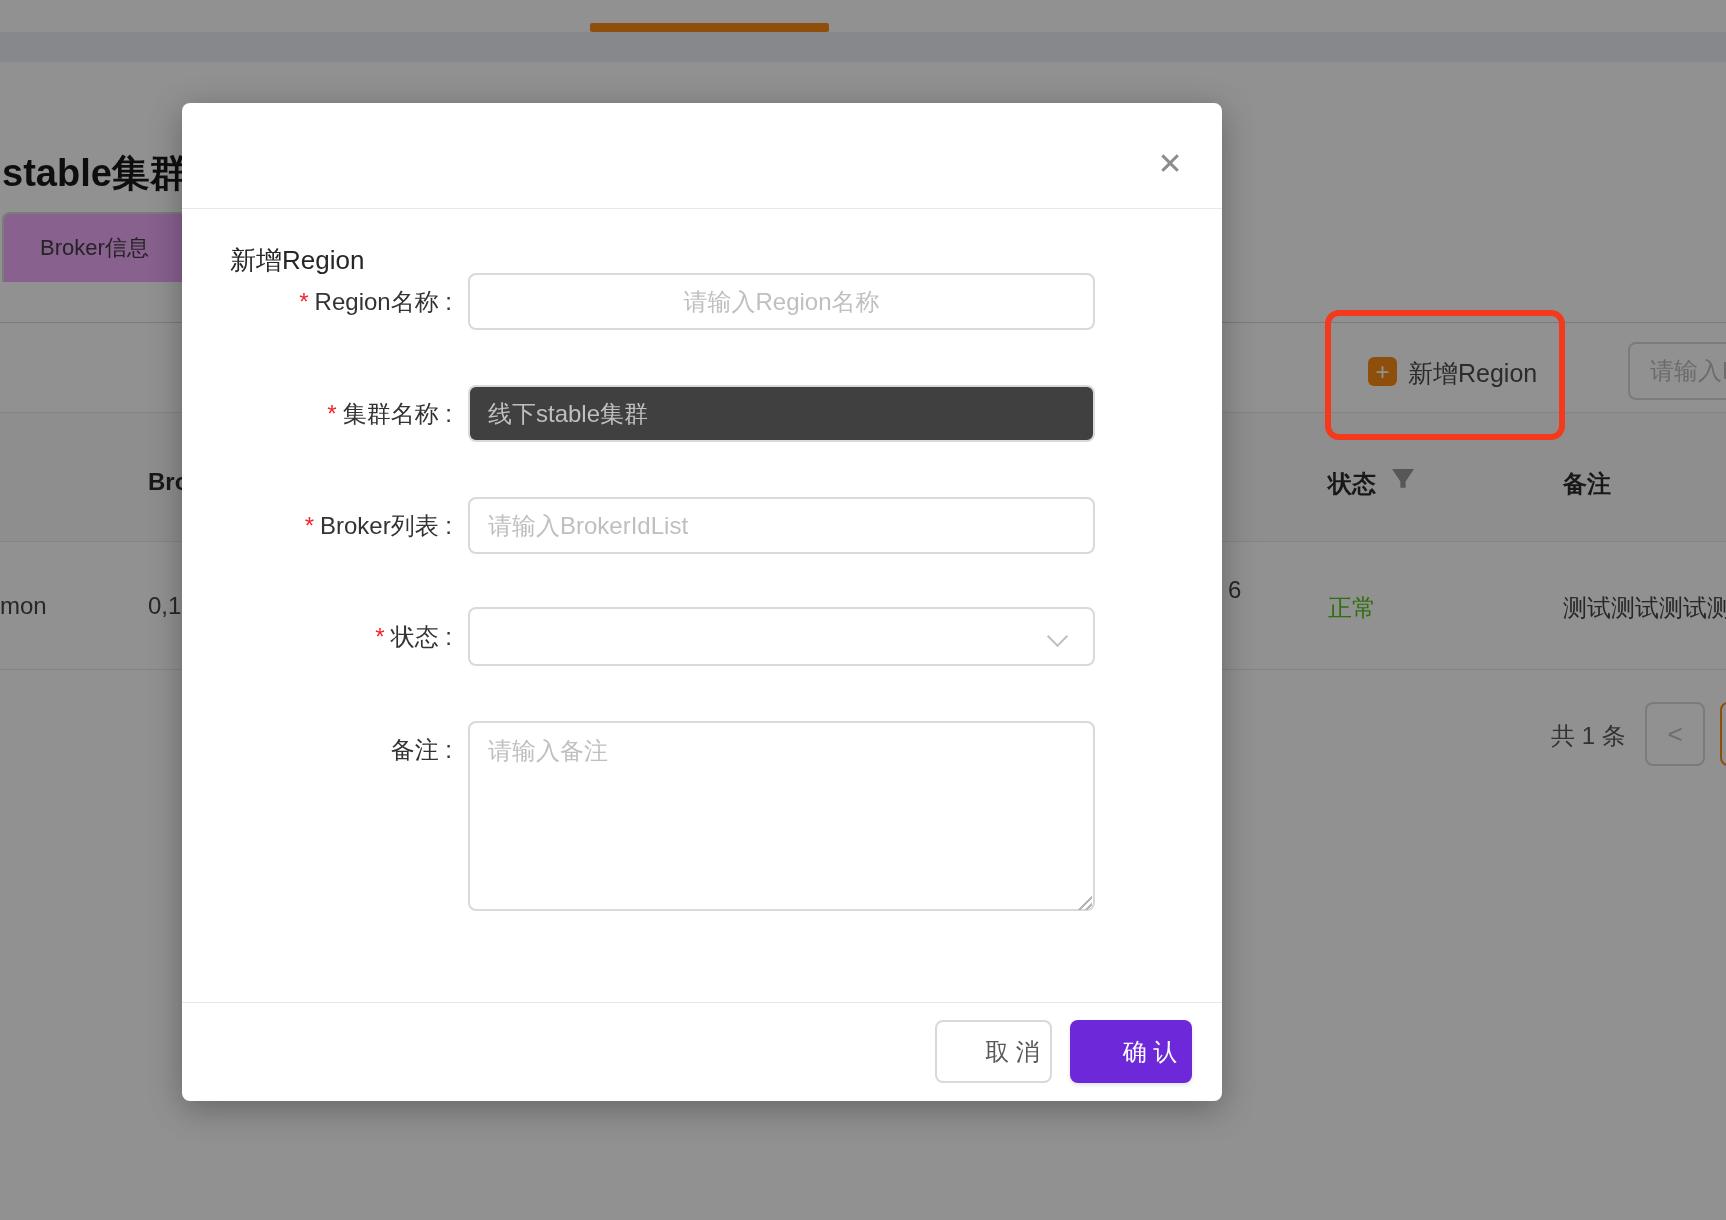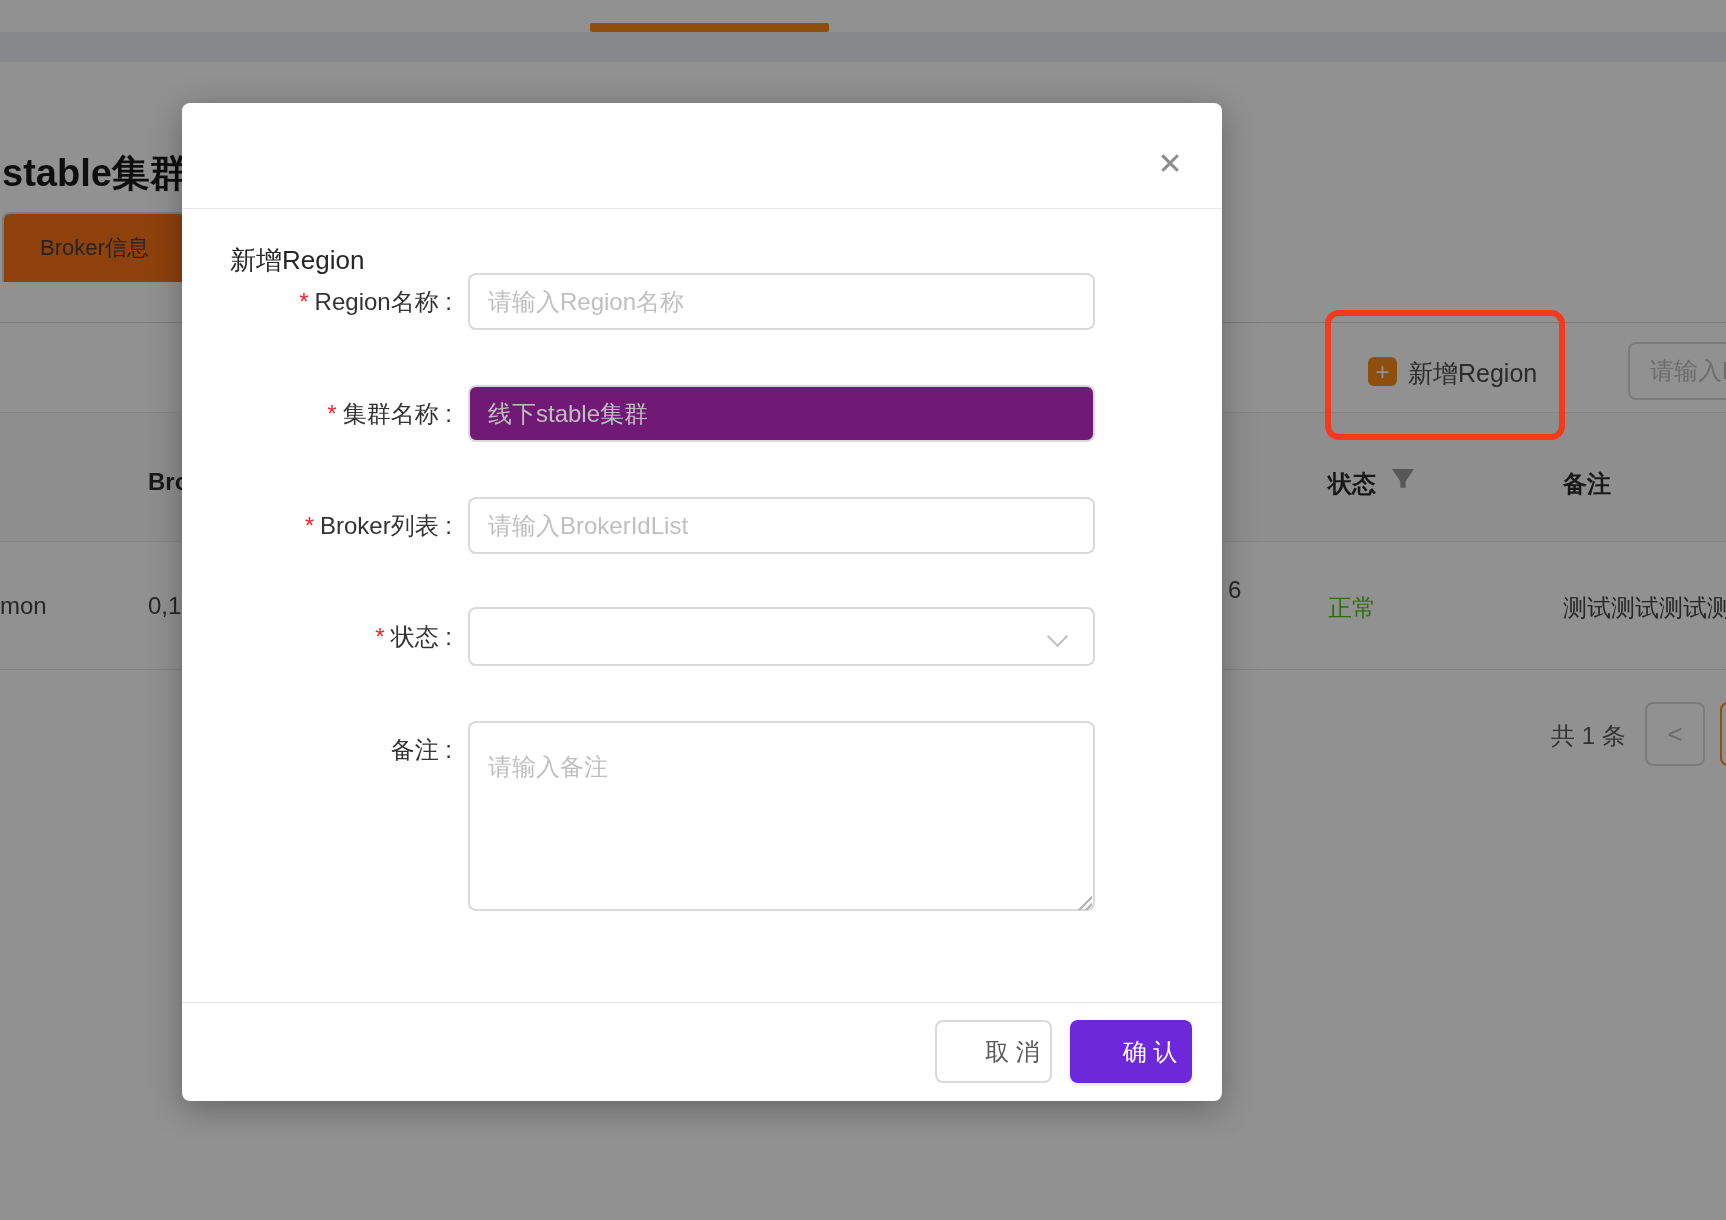--- a/index.html
+++ b/index.html
@@ -7,21 +7,21 @@
     position:relative;width:1726px;height:1220px;overflow:hidden;background:#fff;
     font-family:"Liberation Sans","DejaVu Sans",sans-serif;color:#262626;
   }
 
   
   #bg{position:absolute;inset:0;background:#fff;}
   .navbar{position:absolute;left:0;top:0;width:1726px;height:32px;background:#fff;}
   .nav-indicator{position:absolute;left:590px;top:23px;width:239px;height:9px;background:#fa8c16;border-radius:2px;}
   .gray-band{position:absolute;left:0;top:32px;width:1726px;height:30px;background:#eef0f4;}
   .page-title{position:absolute;left:2px;top:100px;font-size:38px;font-weight:700;color:#1a1a1a;letter-spacing:0;margin-top:48px;}
-  .tab-box{position:absolute;left:2px;top:212px;width:185px;height:70px;background:#f97316;border:2px solid #d9d9d9;border-bottom:none;
+  .tab-box{position:absolute;left:2px;top:212px;width:185px;height:70px;background:#f0abfc;border:2px solid #d9d9d9;border-bottom:none;
     border-radius:8px 8px 0 0;box-sizing:border-box;display:flex;align-items:center;justify-content:center;font-size:22px;color:#404040;}
   .toolbar-line{position:absolute;left:0;top:322px;width:1726px;height:0;border-top:1px solid #d9d9d9;}
   .add-plus{position:absolute;left:1368px;top:357px;width:29px;height:29px;background:#fa8c16;border-radius:6px;
     display:flex;align-items:center;justify-content:center;color:#fff;font-size:24px;line-height:24px;font-weight:400;}
   .add-label{position:absolute;left:1408px;top:357px;font-size:25px;color:#4d4d4d;}
   .search-input{position:absolute;left:1628px;top:342px;width:150px;height:58px;box-sizing:border-box;border:2px solid #d9d9d9;
     border-radius:8px;background:#fff;font-size:24px;padding:0 0 0 20px;color:#262626;font-family:inherit;}
   .search-input::placeholder{color:#bfbfbf;}
   .thead-band{position:absolute;left:0;top:412px;width:1726px;height:130px;background:#fafafa;border-top:1px solid #e9e9e9;border-bottom:1px solid #e9e9e9;box-sizing:border-box;}
   .th{position:absolute;font-size:24px;font-weight:600;color:#2b2b2b;top:468px;}
@@ -47,25 +47,25 @@
   .modal-close{position:absolute;left:966px;top:38px;width:44px;height:44px;display:flex;align-items:center;justify-content:center;
     font-size:30px;color:#8c8c8c;cursor:pointer;}
   .hdr-divider{position:absolute;left:0;top:105px;width:100%;height:0;border-top:1px solid #e8e8e8;}
   .ftr-divider{position:absolute;left:0;top:899px;width:100%;height:0;border-top:1px solid #e8e8e8;}
 
   .form-label{position:absolute;left:0;width:270px;text-align:right;font-size:24px;color:#333;}
   .req{color:#f5222d;margin-right:6px;font-size:24px;}
   .f-input{position:absolute;left:286px;width:627px;box-sizing:border-box;border:2px solid #d9d9d9;border-radius:8px;
     font-size:24px;padding:0 18px;color:#262626;background:#fff;font-family:inherit;}
   .f-input::placeholder,.f-textarea::placeholder{color:#bfbfbf;}
-  .f-input:disabled{background:#701a75;color:#bfbfbf;}
+  .f-input:disabled{background:#404040;color:#bfbfbf;}
   .f-select{position:absolute;left:286px;width:627px;box-sizing:border-box;border:2px solid #d9d9d9;border-radius:8px;background:#fff;cursor:pointer;}
   .chevron{position:absolute;left:580px;top:20px;width:13px;height:13px;border:solid #bfbfbf;border-width:0 2.5px 2.5px 0;transform:rotate(45deg);}
   .f-textarea{position:absolute;left:286px;width:627px;box-sizing:border-box;border:2px solid #d9d9d9;border-radius:8px;
-    font-size:24px;padding:28px 18px;color:#262626;resize:none;font-family:inherit;}
+    font-size:24px;padding:12px 18px;color:#262626;resize:none;font-family:inherit;}
   .grip{position:absolute;left:895px;top:792px;width:15px;height:15px;z-index:2;
     background:repeating-linear-gradient(-45deg,transparent 0,transparent 3px,#b5b5b5 3px,#b5b5b5 5px);
     clip-path:polygon(100% 0,100% 100%,0 100%);}
   .btn{position:absolute;top:917px;height:63px;box-sizing:border-box;border-radius:8px;font-size:24px;cursor:pointer;font-family:inherit;padding-left:44px;}
   .btn-cancel{left:753px;width:117px;background:#fff;border:2px solid #d9d9d9;color:#595959;}
   .btn-confirm{left:888px;width:122px;background:#6d28d9;border:none;color:#fff;box-shadow:0 2px 4px rgba(0,0,0,0.12);}
 </style>
 </head>
 <body>
 
@@ -118,21 +118,21 @@
   <div id="highlight-box"></div>
 
   <div id="modal">
     <div class="modal-title">新增Region</div>
     <div class="modal-close">✕</div>
     <div class="hdr-divider"></div>
 
     <div class="form-label" style="top:170px;height:57px;line-height:57px;">
       <span class="req">*</span><span>Region名称 :</span>
     </div>
-    <input class="f-input" style="top: 170px; height: 57px;" placeholder="请输入Region名称">
+    <input class="f-input" style="top: 170px; height: 57px; text-align: center;" placeholder="请输入Region名称">
 
     <div class="form-label" style="top:282px;height:57px;line-height:57px;">
       <span class="req">*</span><span>集群名称 :</span>
     </div>
     <input class="f-input" style="top: 282px; height: 57px;" disabled="" value="线下stable集群">
 
     <div class="form-label" style="top:394px;height:57px;line-height:57px;">
       <span class="req">*</span><span>Broker列表 :</span>
     </div>
     <input class="f-input" style="top: 394px; height: 57px;" placeholder="请输入BrokerIdList">

